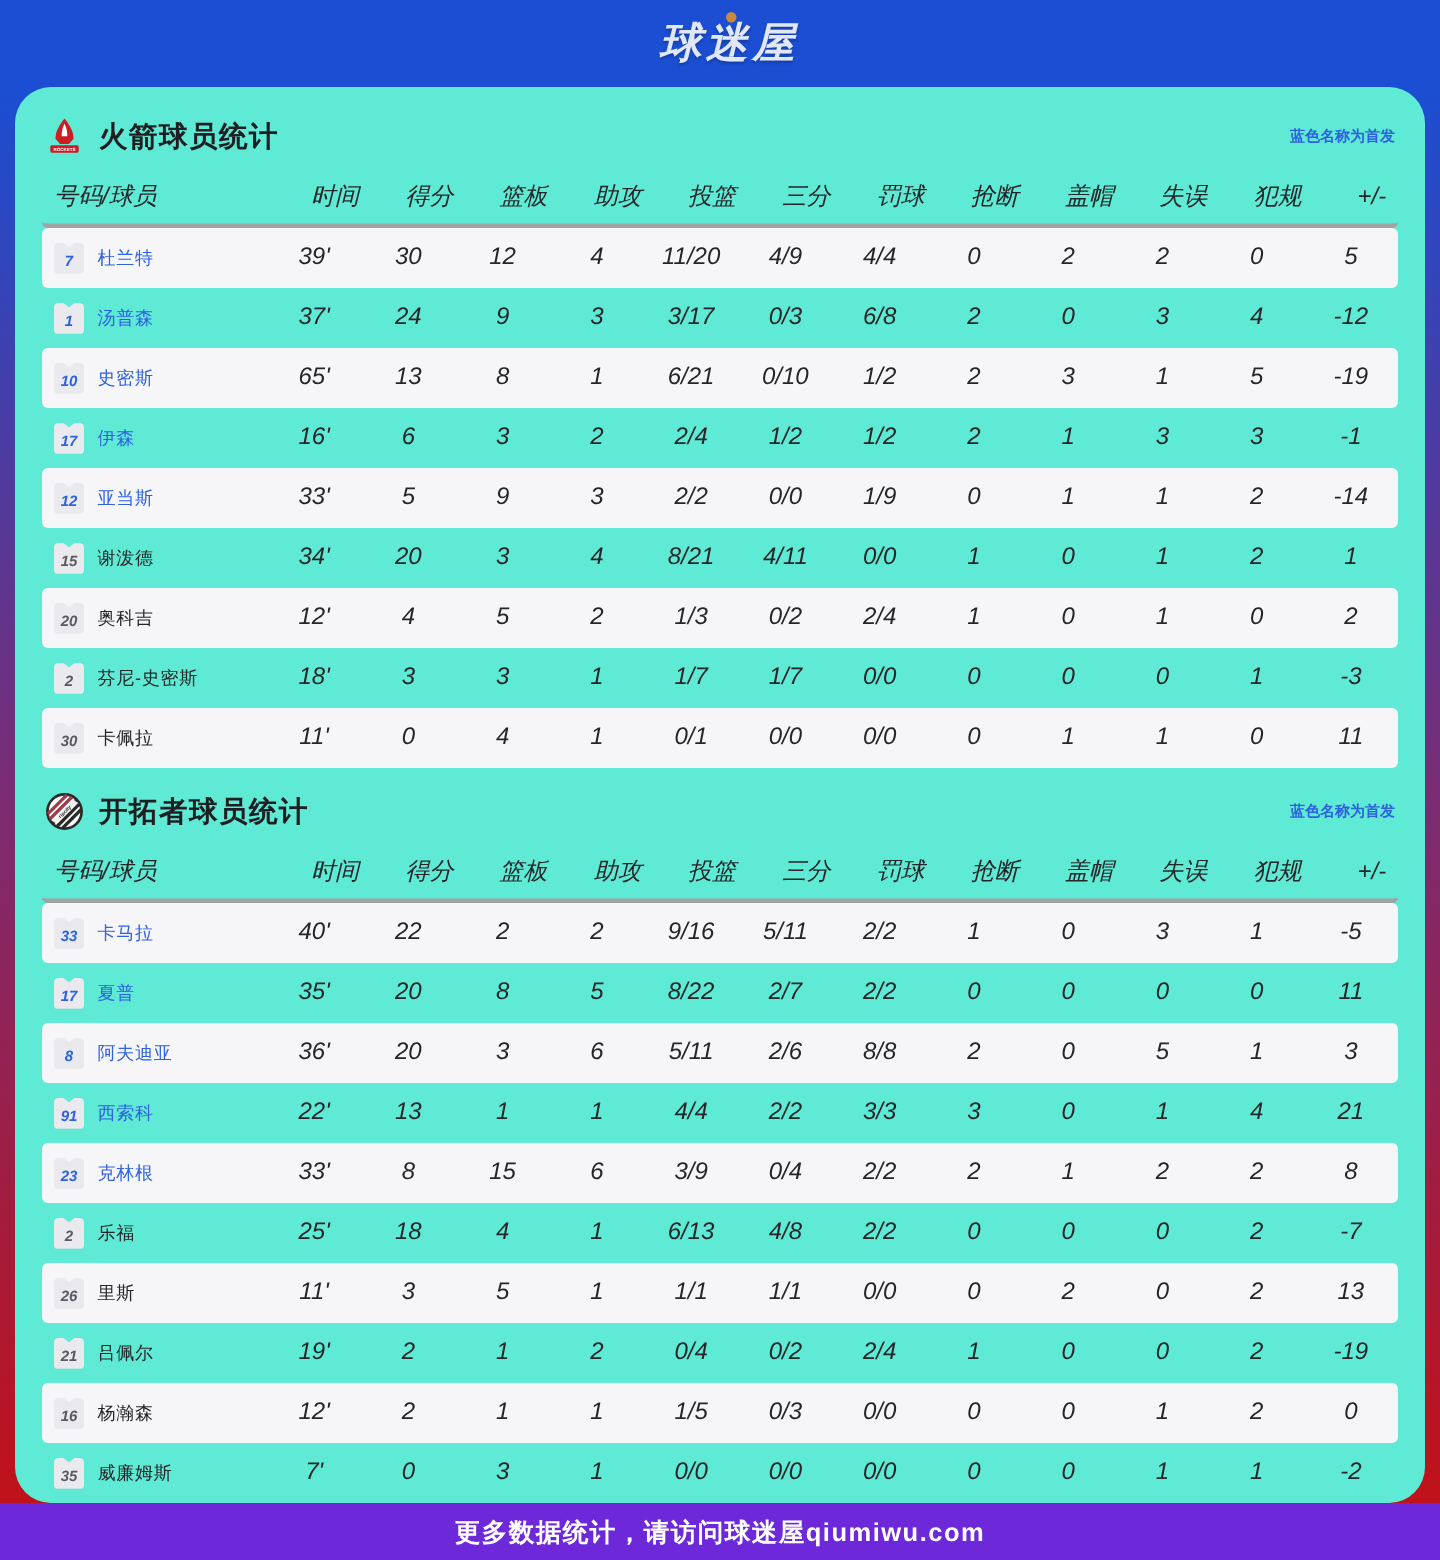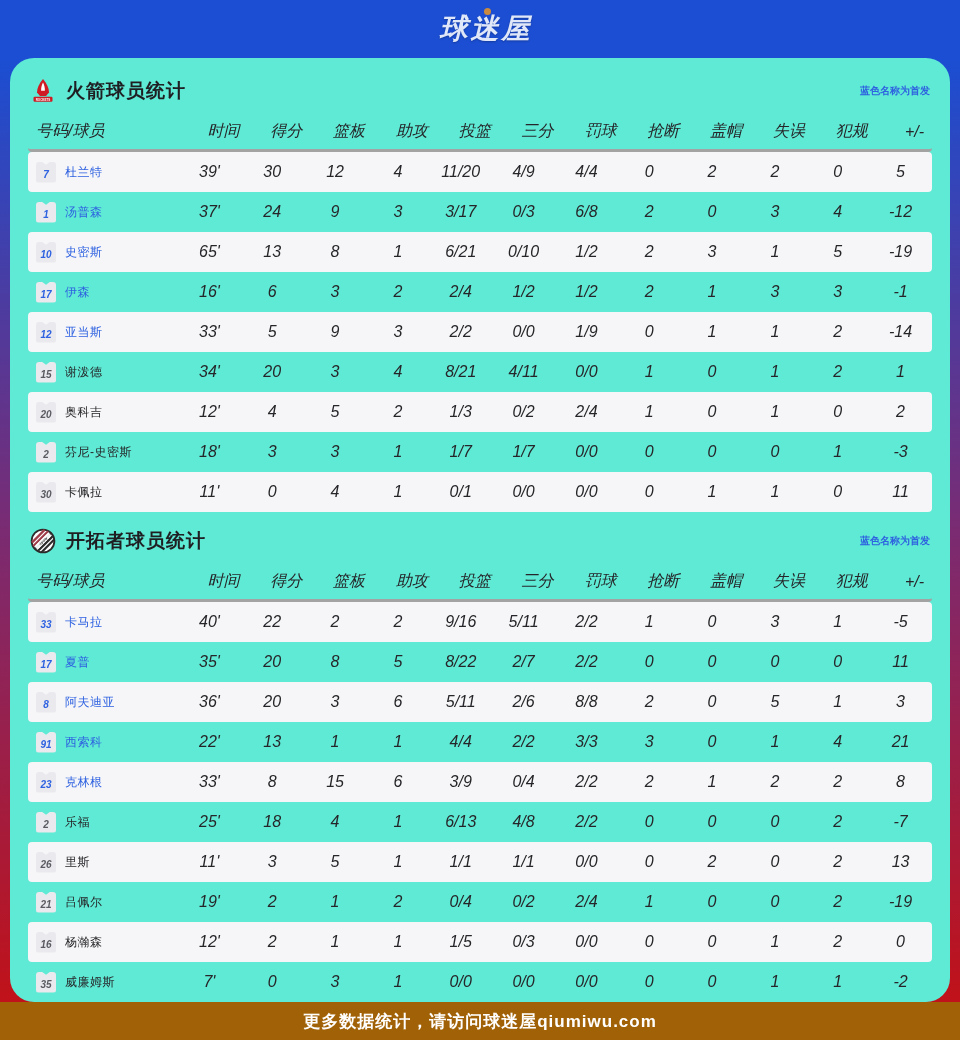--- a/index.html
+++ b/index.html
@@ -31,21 +31,21 @@
   .cell.first { text-align:left; display:flex; align-items:center; gap:9px; padding-left:8px; font-style:normal; }
   .head .cell.first { font-style:italic; }
   .jersey { width:20px; height:21px; background:#e9e9ee; border-radius:3px; flex:0 0 20px;
             clip-path:polygon(0% 0%,28% 0%,50% 16%,72% 0%,100% 0%,100% 100%,0% 100%);
             display:flex; align-items:flex-end; justify-content:center; padding-bottom:3px; }
   .jersey span { font-size:10px; font-weight:bold; font-style:italic; line-height:1; color:#5a5a62; }
   .pname { font-size:12px; font-weight:500; color:#26262a; letter-spacing:.5px; }
   .starter .pname { color:#2f62e0; }
   .starter .jersey span { color:#2f62e0; }
   
-  .footer { height:38px; flex:0 0 38px; background:#a16207; display:flex; align-items:center; justify-content:center; }
+  .footer { height:38px; flex:0 0 38px; background:#6d28d9; display:flex; align-items:center; justify-content:center; }
   .footer span { color:#ffffff; font-size:17px; font-weight:bold; letter-spacing:1px; }
 </style>
 </head>
 <body>
 
 <header class="topbar">
   <div class="brand">
     <span>球迷屋</span>
     <i class="brand-dot"></i>
   </div>

